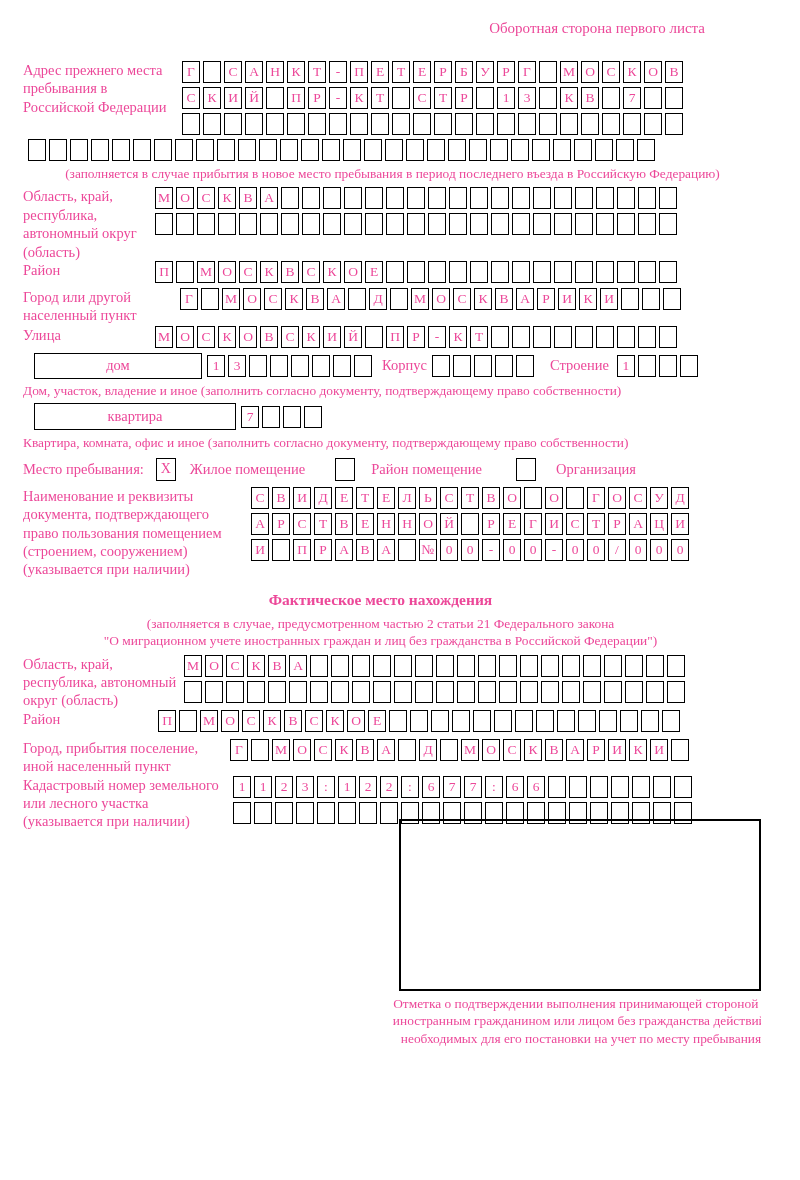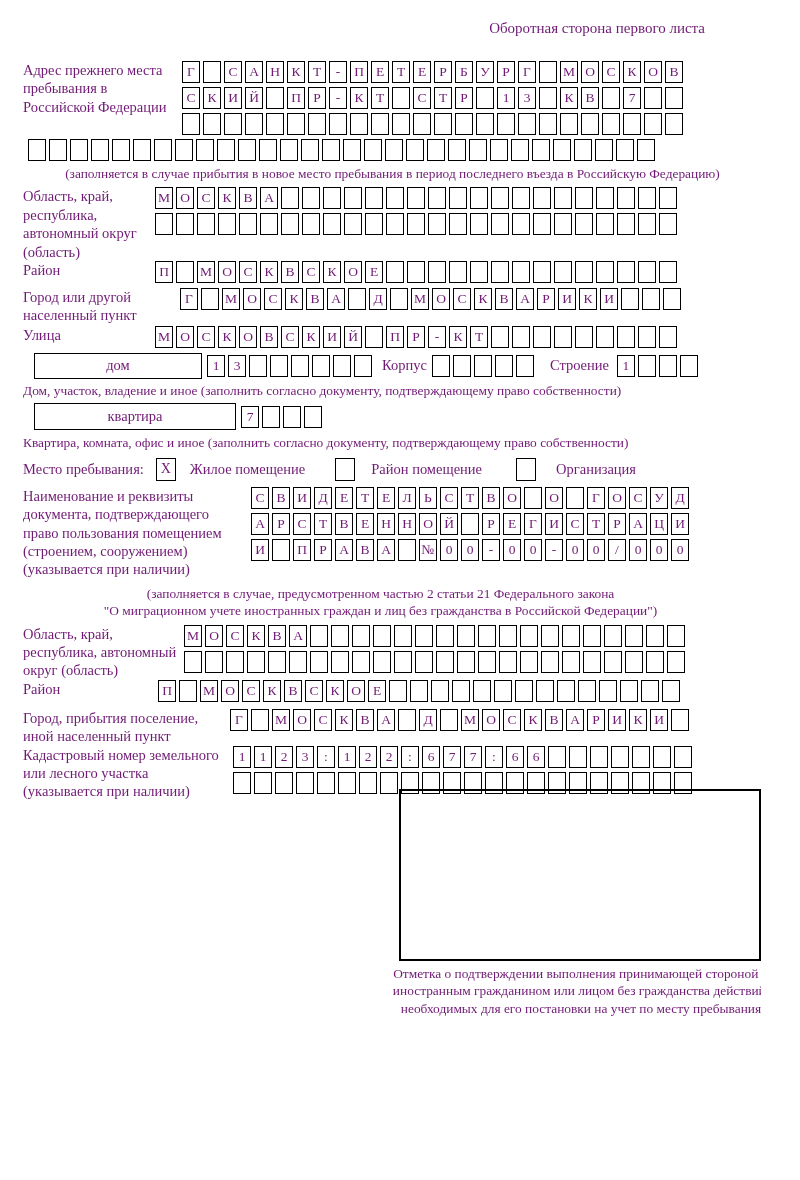--- a/index.html
+++ b/index.html
@@ -1,18 +1,18 @@
 <!DOCTYPE html>
 <html lang="ru"><head>
 <meta charset="utf-8">
 <style>
   * { margin:0; padding:0; box-sizing:border-box; }
   html,body { background:#fff; }
   .page {
-    width:761px; height:1180px; background:#ffffff; color:#701a75;
+    width:761px; height:1180px; background:#ffffff; color:#ec4899;
     font-family:"Liberation Serif","DejaVu Serif",serif;
     position:relative; overflow:hidden;
   }
   .hdr { padding-top:20px; padding-right:56px; text-align:right; font-size:15px; }
   .field { display:flex; align-items:flex-start; margin-left:23px; }
   .label { font-size:14.5px; line-height:1.27; flex:none; padding-right:4px; }
   .rows  { display:flex; flex-direction:column; }
   .cells { display:flex; gap:3px; margin-bottom:4px; }
   .cell {
     width:18px; height:22px; border:1.5px solid #000; flex:none;
@@ -436,20 +436,21 @@
           <span class="cell">0</span>
           <span class="cell">0</span>
           <span class="cell">/</span>
           <span class="cell">0</span>
           <span class="cell">0</span>
           <span class="cell">0</span>
         </div>
     </div>
   </div>
 
+  <div class="title" style="margin-top:12px;">Фактическое место нахождения</div>
   <div class="note center" style="margin-top:6px;">(заполняется в случае, предусмотренном частью 2 статьи 21 Федерального закона</div>
   <div class="note center">"О миграционном учете иностранных граждан и лиц без гражданства в Российской Федерации")</div>
 
   <div class="field" style="margin-top:5px;">
     <div class="label" style="width:161px;">Область, край, республика, автономный округ (область)</div>
     <div class="rows">
       <div class="cells">
           <span class="cell">М</span>
           <span class="cell">О</span>
           <span class="cell">С</span>

